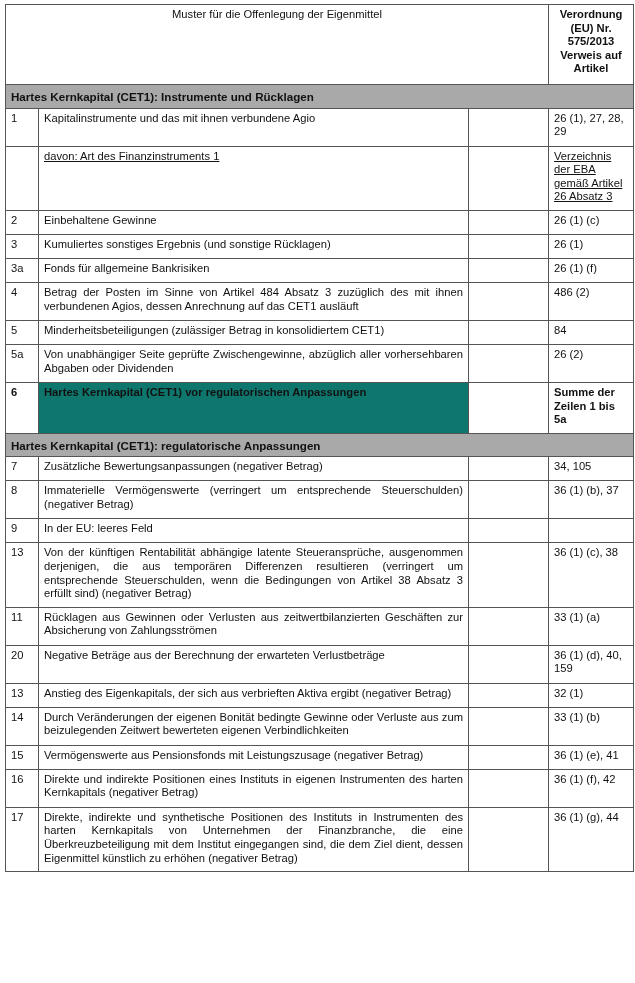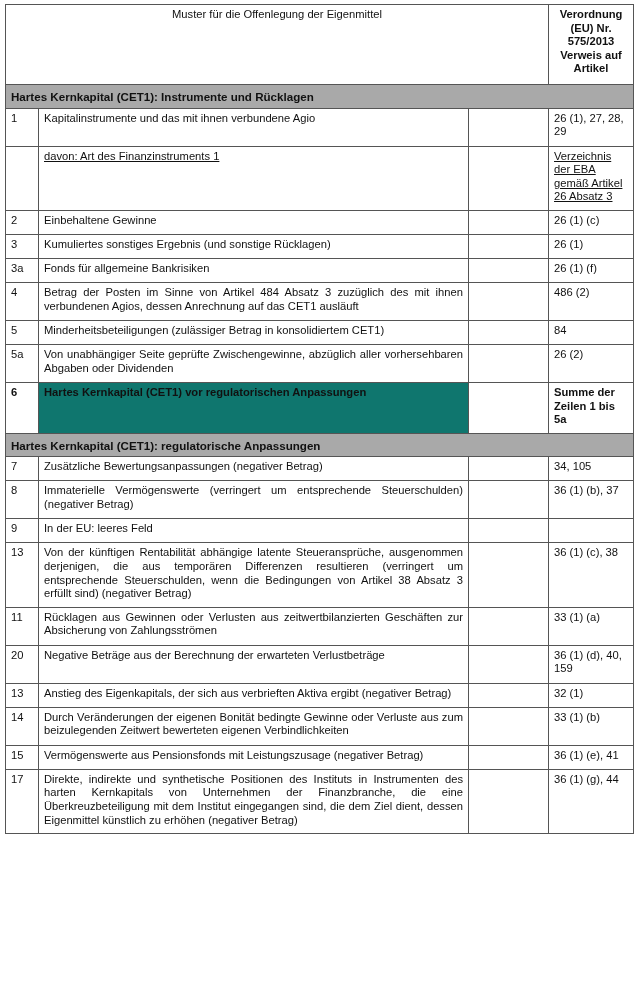--- a/index.html
+++ b/index.html
@@ -148,20 +148,26 @@
         <td class="desc">Durch Veränderungen der eigenen Bonität bedingte Gewinne oder Verluste aus zum beizulegenden Zeitwert bewerteten eigenen Verbindlichkeiten</td>
         <td class="value"></td>
         <td class="ref">33 (1) (b)</td>
       </tr>
       <tr class="one">
         <td class="num">15</td>
         <td class="desc">Vermögenswerte aus Pensionsfonds mit Leistungszusage (negativer Betrag)</td>
         <td class="value"></td>
         <td class="ref">36 (1) (e), 41</td>
       </tr>
+      <tr class="two">
+        <td class="num">16</td>
+        <td class="desc">Direkte und indirekte Positionen eines Instituts in eigenen Instrumenten des harten Kernkapitals (negativer Betrag)</td>
+        <td class="value"></td>
+        <td class="ref">36 (1) (f), 42</td>
+      </tr>
       <tr class="six">
         <td class="num">17</td>
         <td class="desc">Direkte, indirekte und synthetische Positionen des Instituts in Instrumenten des harten Kernkapitals von Unternehmen der Finanzbranche, die eine Überkreuzbeteiligung mit dem Institut eingegangen sind, die dem Ziel dient, dessen Eigenmittel künstlich zu erhöhen (negativer Betrag)</td>
         <td class="value"></td>
         <td class="ref">36 (1) (g), 44</td>
       </tr>
     </tbody>
 </table>
 
 </body></html>

